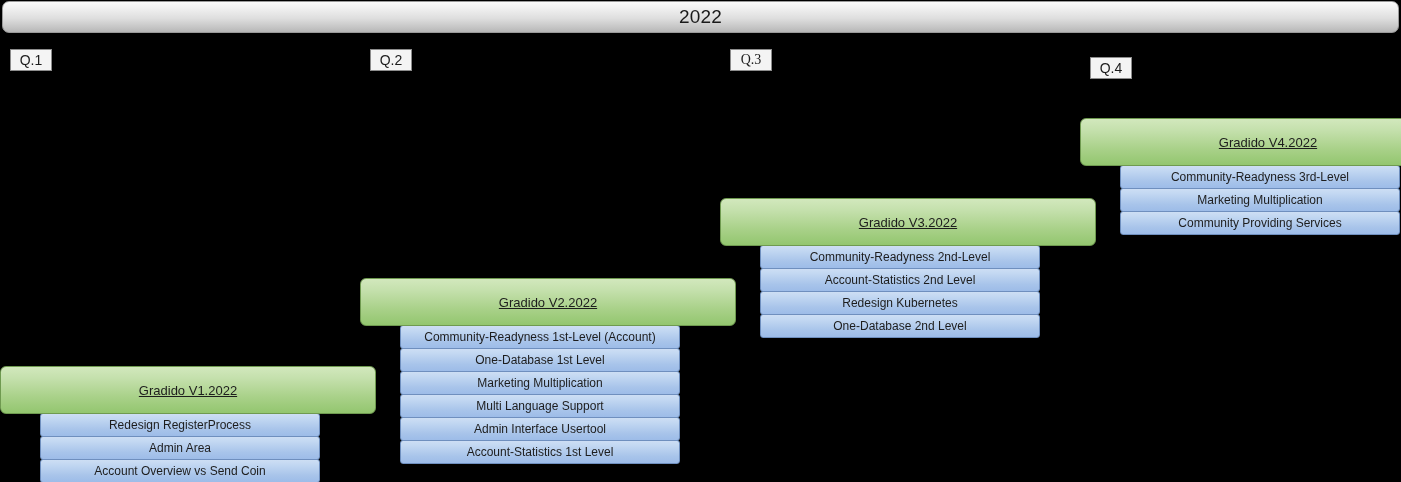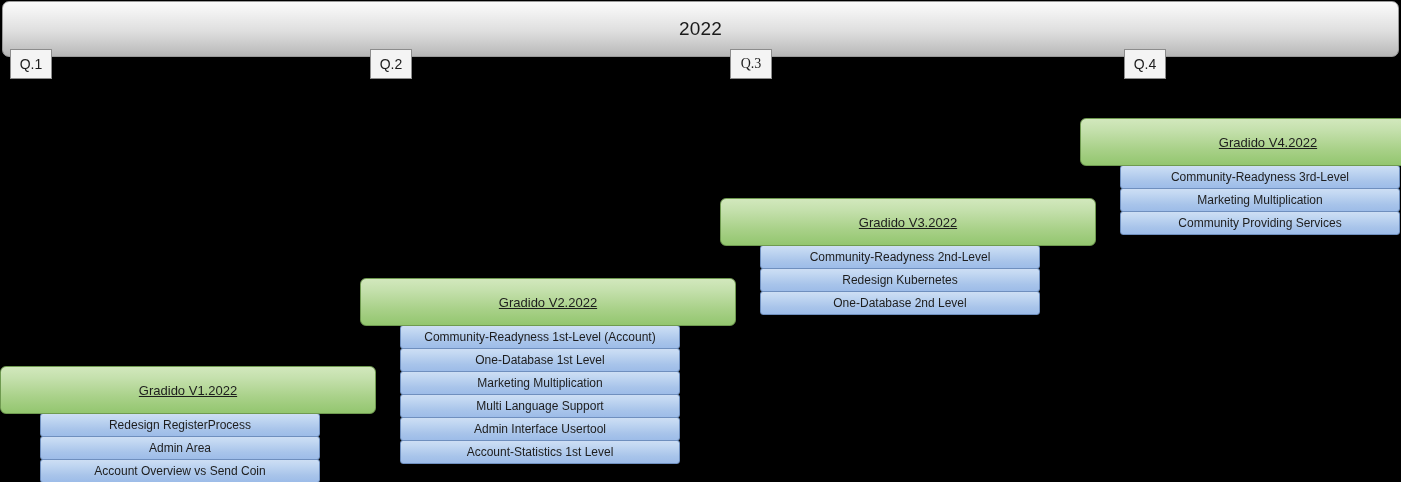--- a/index.html
+++ b/index.html
@@ -18,40 +18,40 @@
     background: #000000;
     overflow: hidden;
   }
 
   
   .year-bar {
     position: absolute;
     left: 2px;
     top: 1px;
     width: 1397px;
-    height: 56px;
+    height: 32px;
     border: 1px solid #9a9a9a;
     border-radius: 7px;
     box-sizing: border-box;
     background: linear-gradient(to bottom, #fbfbfb 0%, #f2f2f2 18%, #dedede 55%, #c2c2c2 88%, #b6b6b6 100%);
     display: flex;
     align-items: center;
     justify-content: center;
   }
   .year-bar .year-label {
     font-size: 19px;
     color: #1a1a1a;
     letter-spacing: 0.2px;
   }
 
   
   .quarter-label {
     position: absolute;
     top: 49px;
-    height: 30px;
+    height: 22px;
     min-width: 42px;
     box-sizing: border-box;
     background: #f4f4f4;
     border: 1px solid #8c8c8c;
     color: #1c1c1c;
     font-size: 14px;
     display: flex;
     align-items: center;
     justify-content: center;
     padding: 8px 4px;
@@ -106,21 +106,21 @@
 <div id="roadmap">
 
   <div class="year-bar">
     <span class="year-label">2022</span>
   </div>
 
   <div id="quarter-labels">
       <div class="quarter-label" style="left: 10px;">Q.1</div>
       <div class="quarter-label" style="left: 370px;">Q.2</div>
       <div class="quarter-label" style="left: 730px; font-family: Liberation Serif, serif;">Q.3</div>
-      <div class="quarter-label" style="left: 1124px;">Q.4</div>
+      <div class="quarter-label" style="left: 1090px; margin-top: 8px;">Q.4</div>
     </div>
 
   <div id="release-groups">
       <div class="release-group" style="left: 0px; top: 366px;">
         <div class="release-header">Gradido V1.2022</div>
         <div class="release-items">
           <div class="release-item">Redesign RegisterProcess</div>
           <div class="release-item">Admin Area</div>
           <div class="release-item">Account Overview vs Send Coin</div>
         </div>
@@ -133,20 +133,21 @@
           <div class="release-item">Marketing Multiplication</div>
           <div class="release-item">Multi Language Support</div>
           <div class="release-item">Admin Interface Usertool</div>
           <div class="release-item">Account-Statistics 1st Level</div>
         </div>
       </div>
       <div class="release-group" style="left: 720px; top: 198px;">
         <div class="release-header">Gradido V3.2022</div>
         <div class="release-items">
           <div class="release-item">Community-Readyness 2nd-Level</div>
+          <div class="release-item">Account-Statistics 2nd Level</div>
           <div class="release-item">Redesign Kubernetes</div>
           <div class="release-item">One-Database 2nd Level</div>
         </div>
       </div>
       <div class="release-group" style="left: 1080px; top: 118px;">
         <div class="release-header">Gradido V4.2022</div>
         <div class="release-items">
           <div class="release-item">Community-Readyness 3rd-Level</div>
           <div class="release-item">Marketing Multiplication</div>
           <div class="release-item">Community Providing Services</div>

